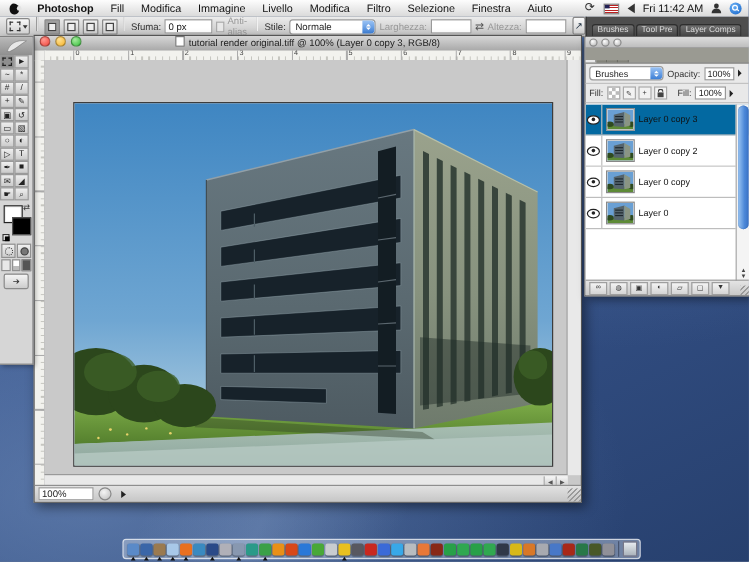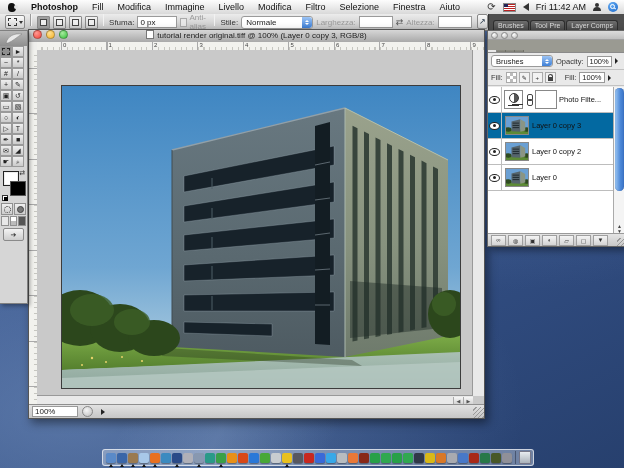--- a/index.html
+++ b/index.html
@@ -573,29 +573,20 @@
     </span>
     <span class="lp-label" style="margin-left:6px">Fill:</span>
     <span class="lp-field">
         <span>100%</span>
       </span>
     <span class="tri-r" style="border-left-width:3px;margin-left:0"></span>
   </div>
 
   <div class="layer-list">
 
-    <div class="lrow">
-      <span class="eyecell">
-          <span class="eye"></span>
-        </span>
-      <span class="adj-thumb"></span>
-      <span class="chain-link"></span>
-      <span class="mask-thumb"></span>
-      <span class="lname">Photo Filte...</span>
-    </div>
 
     <div>
         <div class="lrow selected">
         <span class="eyecell">
             <span class="eye"></span>
           </span>
         <span class="lthumb">
             <svg viewBox="0 0 40 30" preserveAspectRatio="none">
               <use href="#mini-render"></use>
             </svg>
@@ -605,20 +596,31 @@
         <div class="lrow">
         <span class="eyecell">
             <span class="eye"></span>
           </span>
         <span class="lthumb">
             <svg viewBox="0 0 40 30" preserveAspectRatio="none">
               <use href="#mini-render"></use>
             </svg>
           </span>
         <span class="lname">Layer 0 copy 2</span>
+      </div>
+        <div class="lrow">
+        <span class="eyecell">
+            <span class="eye"></span>
+          </span>
+        <span class="lthumb">
+            <svg viewBox="0 0 40 30" preserveAspectRatio="none">
+              <use href="#mini-render"></use>
+            </svg>
+          </span>
+        <span class="lname">Layer 0 copy</span>
       </div>
         <div class="lrow">
         <span class="eyecell">
             <span class="eye"></span>
           </span>
         <span class="lthumb">
             <svg viewBox="0 0 40 30" preserveAspectRatio="none">
               <use href="#mini-render"></use>
             </svg>
           </span>

